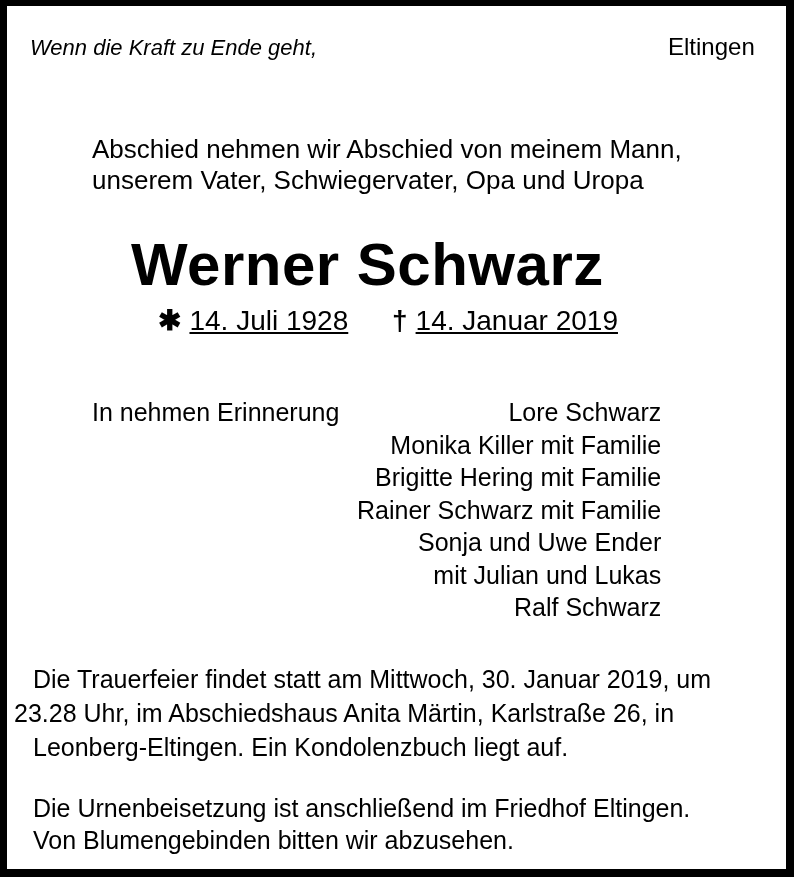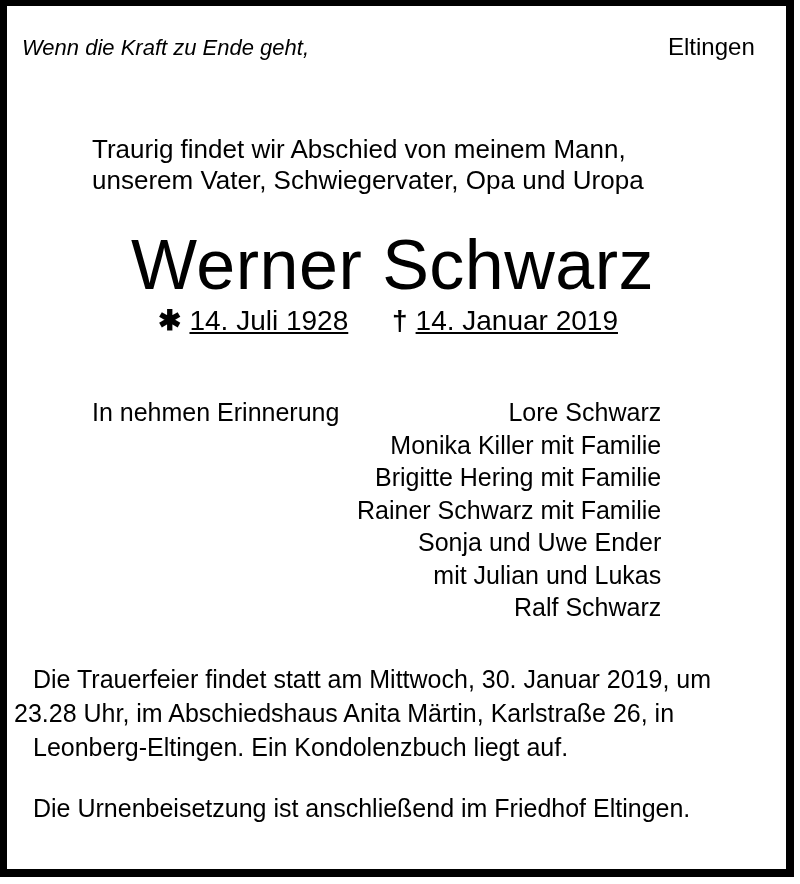--- a/index.html
+++ b/index.html
@@ -24,44 +24,45 @@
       box-sizing: border-box;
       border-left: 7px solid #000;
       border-top: 6px solid #000;
       border-right: 8px solid #000;
       border-bottom: 8px solid #000;
       background: #fff;
     }
     .abs { position: absolute; white-space: nowrap; }
 
     .motto {
-      left: 22px;
+      left: 30px;
       top: 34px;
       font-style: italic;
       font-size: 22px;
       line-height: 27px;
     }
     .place {
       left: 668px;
       top: 33px;
       font-size: 24px;
       line-height: 28px;
     }
     .intro {
       left: 92px;
       top: 134px;
       font-size: 26px;
       line-height: 31px;
     }
     .name {
       left: 131px;
       top: 226px;
-      font-size: 70px;
+      font-size: 60px;
       line-height: 78px;
       letter-spacing: 0.5px;
+      font-weight: bold;
     }
     .dates {
       top: 305px;
       font-size: 28px;
       line-height: 32px;
       text-decoration: underline;
     }
     .birth { left: 158px; }
     .death { left: 392px; }
     .sym {
@@ -106,21 +107,21 @@
 
 <div class="frame"></div>
 
 <div class="abs motto">
   <span class="line">Wenn die Kraft zu Ende geht,</span>
 </div>
 
 <div class="abs place">Eltingen</div>
 
 <div class="abs intro">
-  <span class="line">Traurig findet wir Abschied von meinem Mann,</span>
+  <span class="line">Abschied nehmen wir Abschied von meinem Mann,</span>
   <span class="line">unserem Vater, Schwiegervater, Opa und Uropa</span>
 </div>
 
 <div class="abs name">Werner Schwarz</div>
 
 <div class="abs dates birth">
   <span class="sym">✱</span><span>14. Juli 1928</span>
 </div>
 
 <div class="abs dates death">
@@ -140,13 +141,14 @@
 </ul>
 
 <div class="abs ceremony">
   <span class="line l1">Die Trauerfeier findet statt am Mittwoch, 30. Januar 2019, um</span>
   <span class="line l2">23.28 Uhr, im Abschiedshaus Anita Märtin, Karlstraße 26, in</span>
   <span class="line l3">Leonberg-Eltingen. Ein Kondolenzbuch liegt auf.</span>
 </div>
 
 <div class="abs burial">
   <span class="line">Die Urnenbeisetzung ist anschließend im Friedhof Eltingen.</span>
+  <span class="line">Von Blumengebinden bitten wir abzusehen.</span>
 </div>
 
 </body></html>

